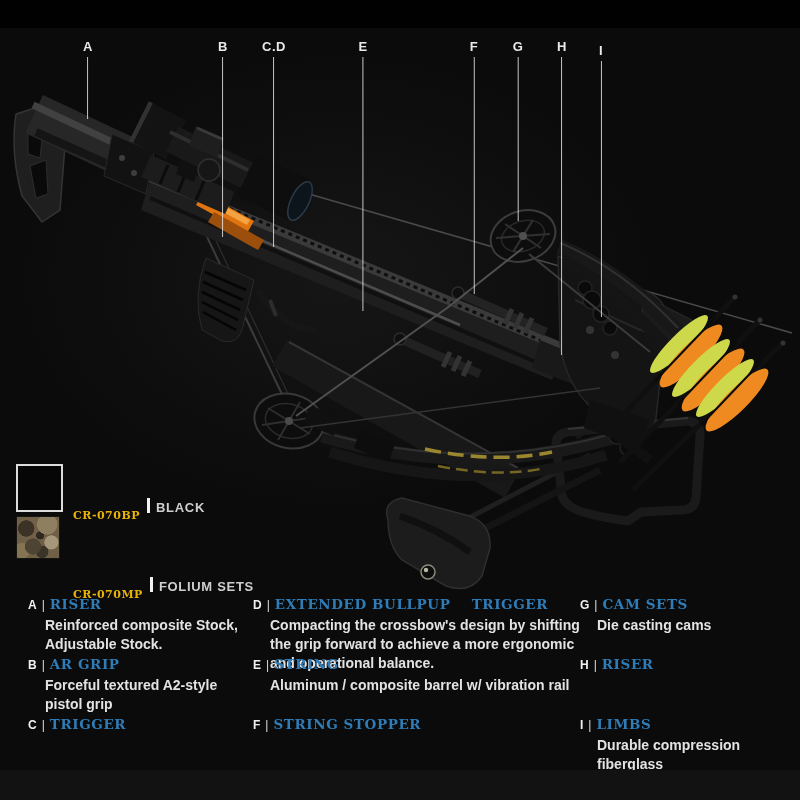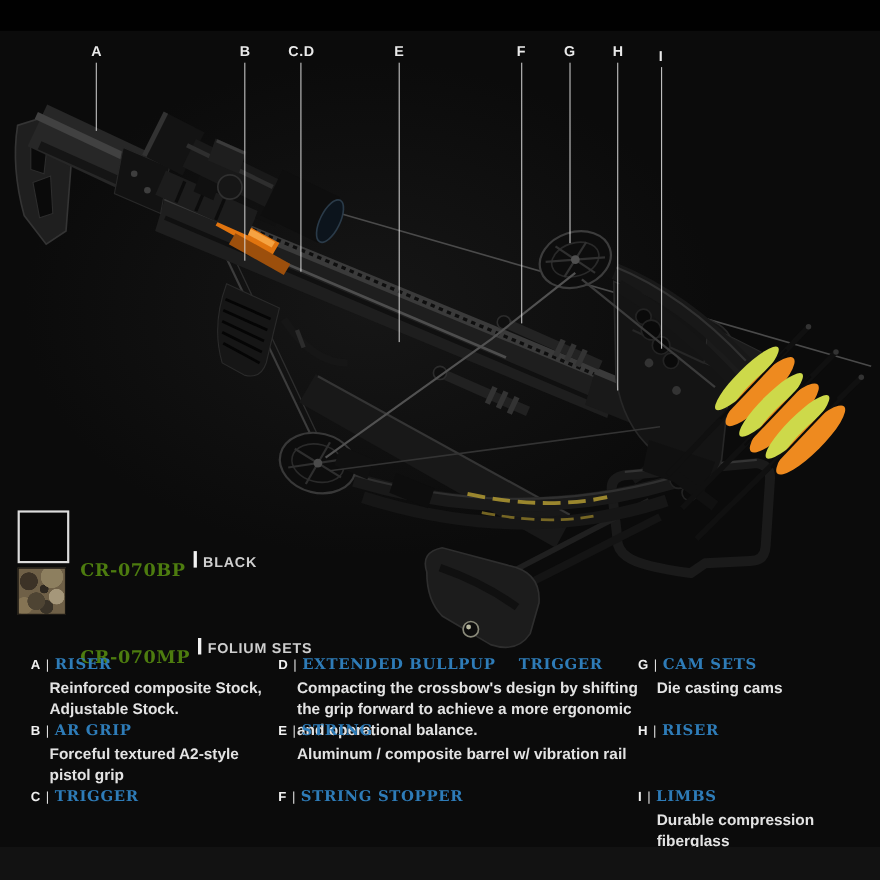--- a/index.html
+++ b/index.html
@@ -32,21 +32,21 @@
       radial-gradient(circle at 72% 18%, #8d7f5f 0 22%, transparent 23%),
       radial-gradient(circle at 38% 72%, #4e4433 0 20%, transparent 21%),
       radial-gradient(circle at 82% 62%, #a5977a 0 16%, transparent 17%),
       radial-gradient(circle at 55% 45%, #2e2820 0 12%, transparent 13%),
       radial-gradient(circle at 12% 82%, #857454 0 15%, transparent 16%),
       radial-gradient(circle at 60% 85%, #3a3328 0 14%, transparent 15%);
   }
   .vrow{position:absolute;display:flex;align-items:center;}
   .vrow1{left:73px;top:489px;}
   .vrow2{left:73px;top:568px;}
-  .v-model{font-family:"DejaVu Serif",serif;font-weight:600;font-size:16px;letter-spacing:.5px;color:#4d7c0f;margin-top:20px;}
+  .v-model{font-family:"DejaVu Serif",serif;font-weight:600;font-size:11px;letter-spacing:.5px;color:#eab308;margin-top:20px;}
   .v-bar{display:inline-block;width:3px;height:15px;background:#f2f2f2;margin:0 6px 0 7px;}
   .v-finish{font-weight:700;font-size:13px;letter-spacing:.7px;color:#cfcfcf;padding-top:3px;}
 
   
   .lcol{position:absolute;top:596px;}
   .lcol1{left:28px;width:215px;}
   .lcol2{left:253px;width:330px;}
   .lcol3{left:580px;width:210px;}
   .litem{height:60px;}
   .lhead{display:flex;align-items:baseline;}

